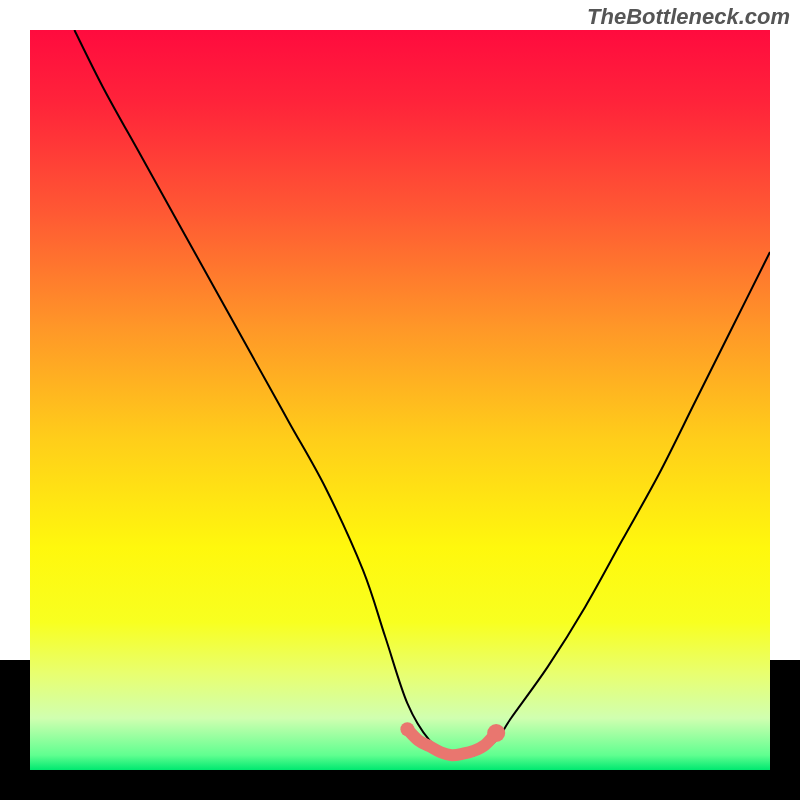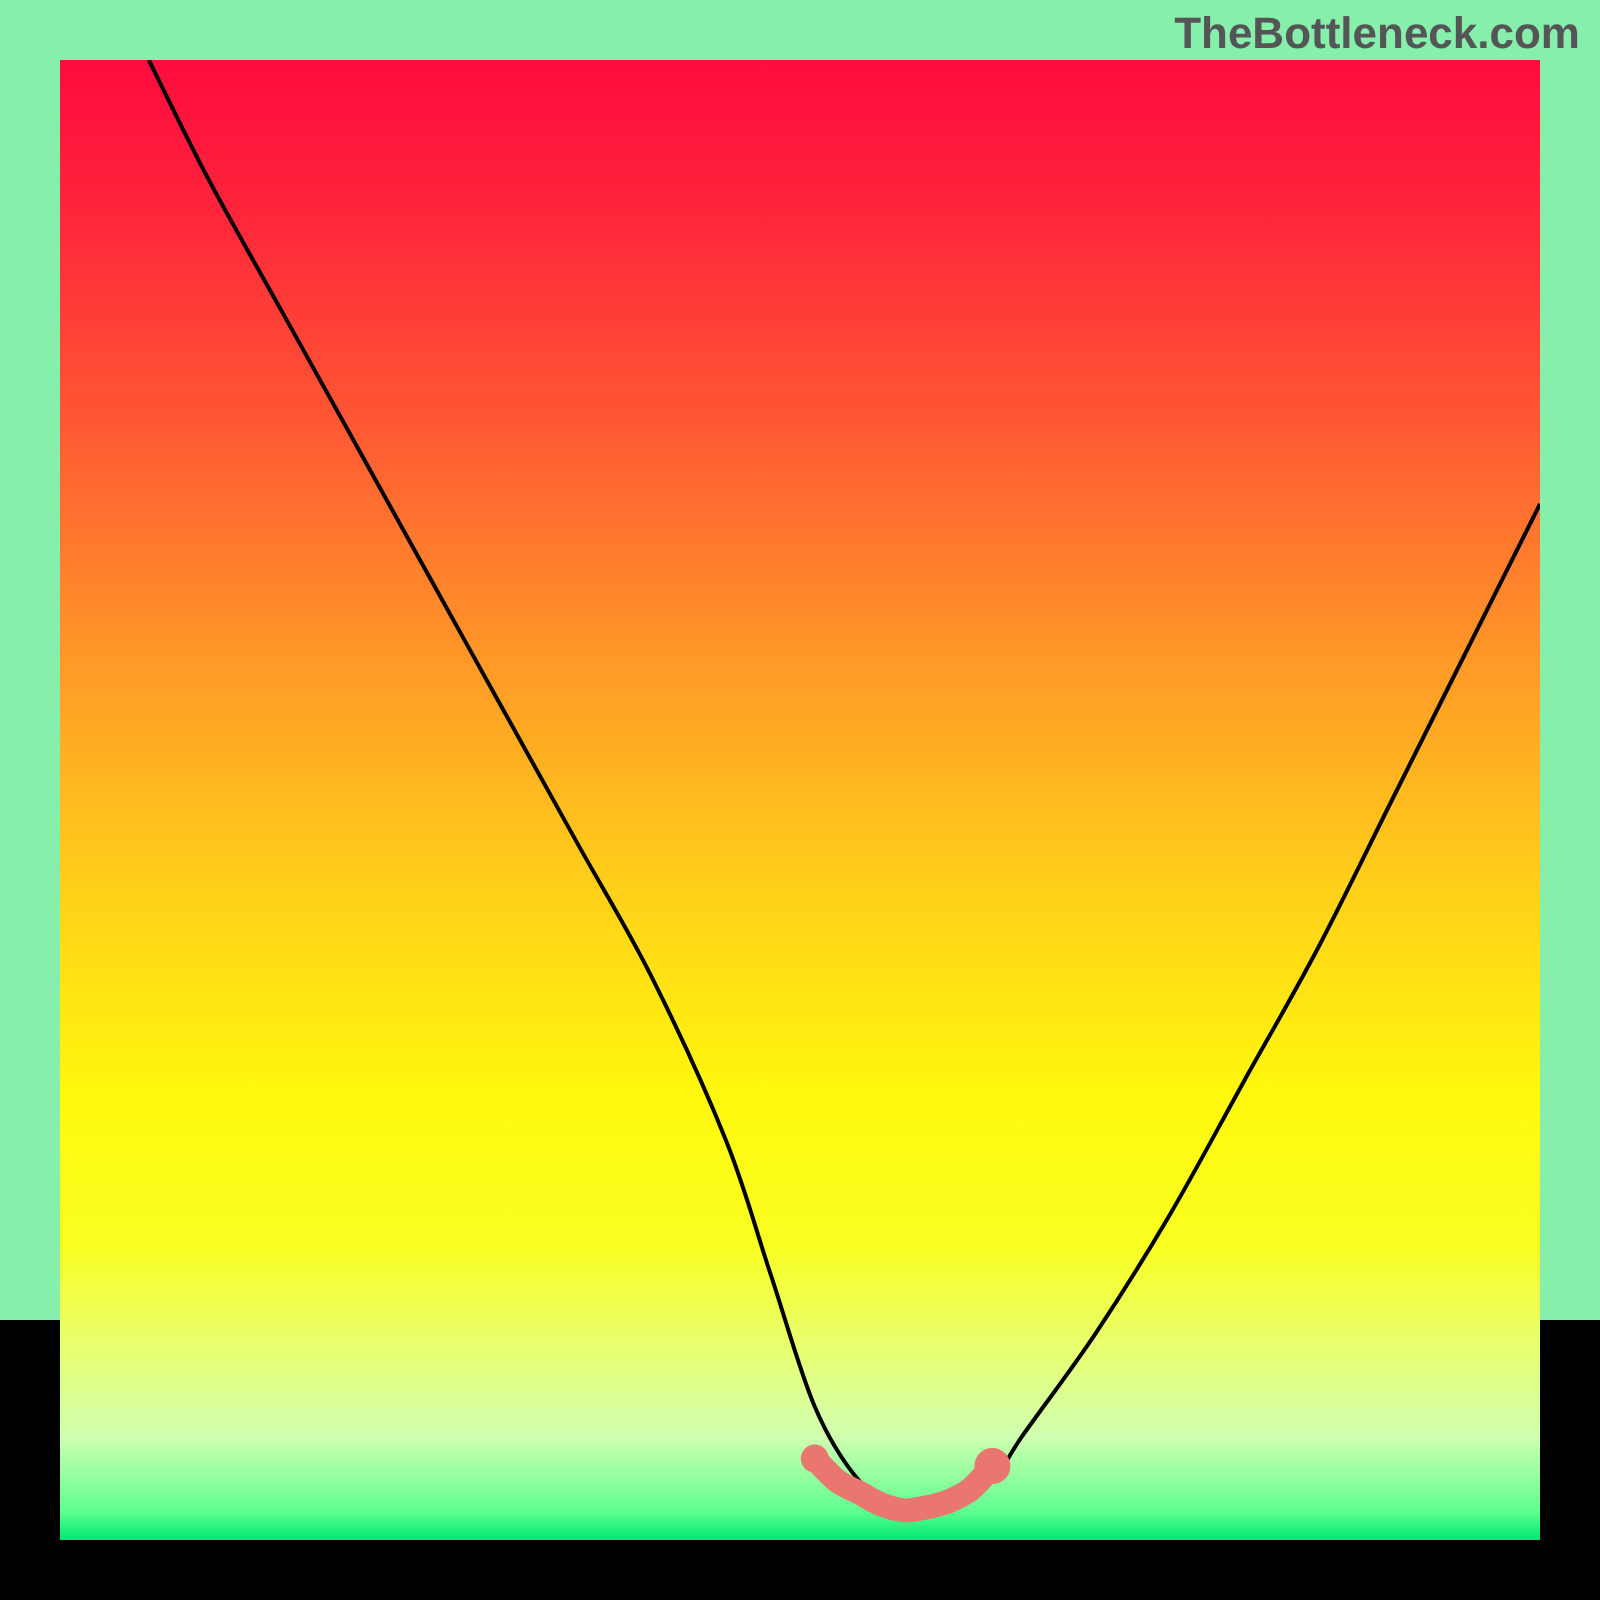--- a/index.html
+++ b/index.html
@@ -7,21 +7,22 @@
     padding: 0;
     background: #000000;
     width: 800px;
     height: 800px;
     overflow: hidden;
   }
   .container {
     position: relative;
     width: 800px;
     height: 660px;
-    background: #86efac;
+    background: #ffffff;
+    font-style: italic;
   }
   .watermark {
     position: absolute;
     top: 4px;
     right: 10px;
     color: #555555;
     font-family: Arial, Helvetica, sans-serif;
     font-size: 22px;
     font-weight: 600;
     z-index: 10;

